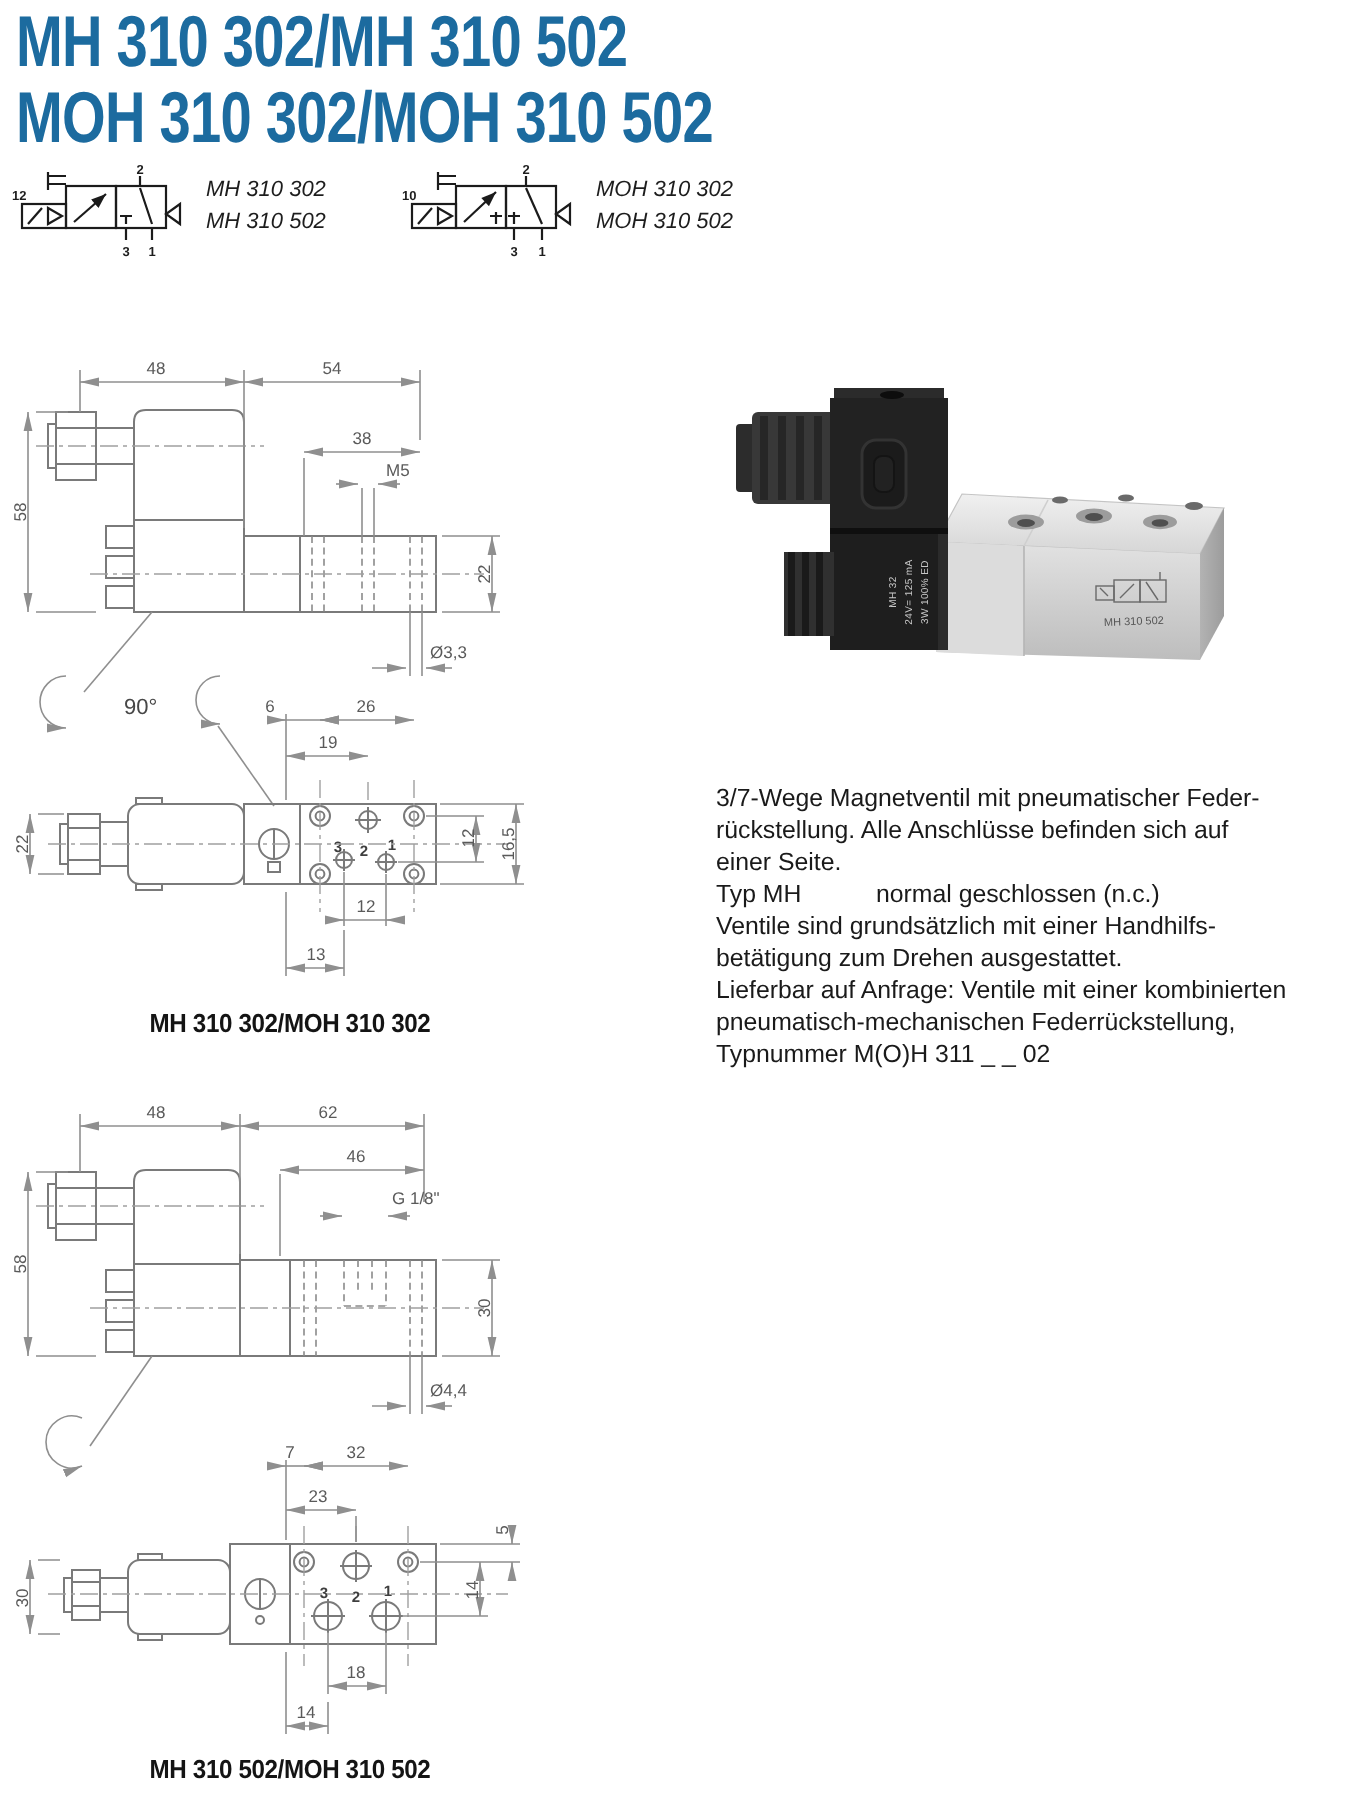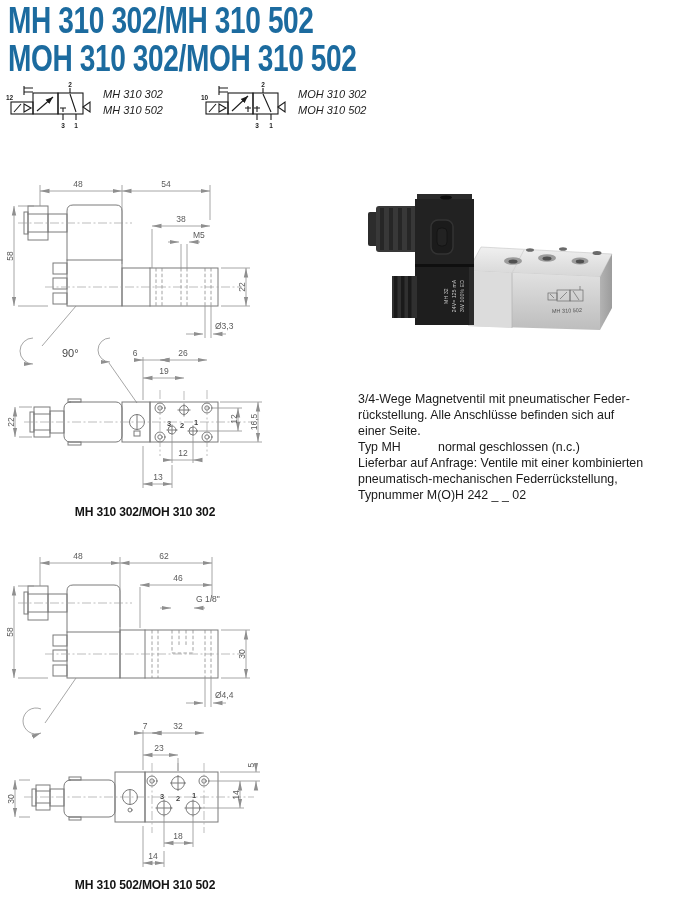--- a/index.html
+++ b/index.html
@@ -167,29 +167,31 @@
     <rect x="34" y="126" width="3.5" height="42" fill="#1a1a1a"></rect>
     <rect x="41" y="126" width="3.5" height="42" fill="#1a1a1a"></rect>
     <rect x="48" y="126" width="3.5" height="42" fill="#1a1a1a"></rect>
     <text class="phototext" transform="rotate(-90 88 146)" x="88" y="146" text-anchor="middle">MH 32</text>
     <text class="phototext" transform="rotate(-90 96 146)" x="96" y="146" text-anchor="middle">24V= 125 mA</text>
     <text class="phototext" transform="rotate(-90 104 146)" x="104" y="146" text-anchor="middle">3W 100% ED</text>
   </g>
 </svg>
 
 <div class="desc">
-  <p class="pre">3/4-Wege Magnetventil mit pneumatischer Feder-
+  <p class="pre">3/7-Wege Magnetventil mit pneumatischer Feder-
 rückstellung. Alle Anschlüsse befinden sich auf
 einer Seite.</p>
   <div class="typ mt">
     <span class="tl">Typ MH</span><span>normal geschlossen (n.c.)</span>
   </div>
+  <p class="pre mt">Ventile sind grundsätzlich mit einer Handhilfs-
+betätigung zum Drehen ausgestattet.</p>
   <p class="pre mt">Lieferbar auf Anfrage: Ventile mit einer kombinierten
 pneumatisch-mechanischen Federrückstellung,
-Typnummer M(O)H 242 _ _ 02</p>
+Typnummer M(O)H 311 _ _ 02</p>
 </div>
 
 <svg class="abs" style="left:0;top:160px" width="345" height="345" viewBox="0 0 345 345">
   <g>
     <g class="dl">
       <rect x="24" y="52" width="4" height="22"></rect>
       <rect x="28" y="46" width="20" height="34"></rect>
       <path d="M28,54 H48 M28,72 H48"></path>
       <rect x="48" y="54" width="19" height="18"></rect>
       <path d="M67,100 V51 Q67,45 73,45 H116 Q122,45 122,51 V100"></path>

